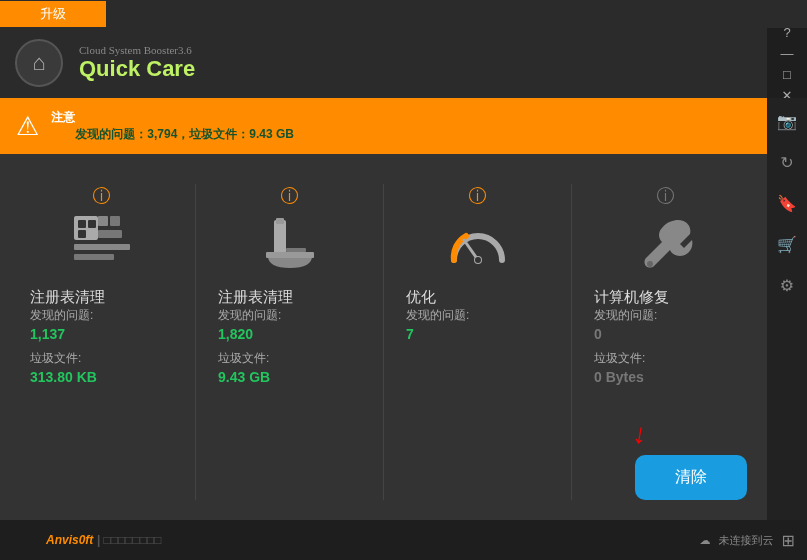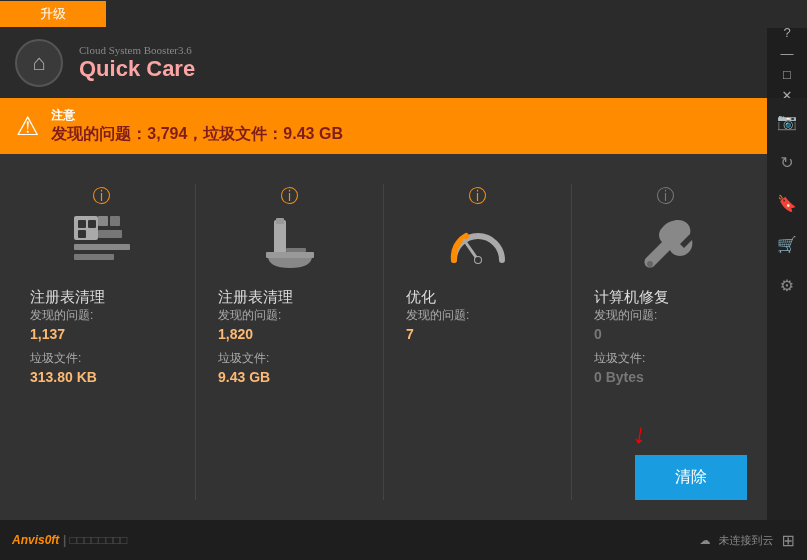--- a/index.html
+++ b/index.html
@@ -62,21 +62,21 @@
       color: #aaa;
     }
     .app-title-block {}
     .app-subtitle {
       font-size: 11px;
       color: #888;
       font-family: Liberation Serif, serif;
     }
     .app-title {
       font-size: 22px;
-      color: #fca5a5;
+      color: #bef264;
       font-weight: bold;
     }
 
     
     .win-controls {
       position: absolute;
       top: 28px;
       right: 0;
       width: 40px;
       height: 70px;
@@ -116,22 +116,23 @@
     .notice-icon {
       font-size: 26px;
       color: white;
     }
     .notice-title {
       font-size: 12px;
       font-weight: bold;
       color: white;
     }
     .notice-desc {
-      font-size: 16px;
-      color: #7f1d1d;
+      font-size: 12px;
+      color: #14532d;
+      margin-left: 24px;
     }
     .notice-desc span {
       font-weight: bold;
     }
 
     
     .main-content {
       position: absolute;
       top: 154px;
       left: 0;
@@ -170,21 +171,21 @@
       color: #ddd;
     }
     .panel-stat-label {
       font-size: 12px;
       color: #aaa;
       margin-bottom: 2px;
       text-align: center;
     }
     .panel-stat-value {
       font-size: 14px;
-      color: #fdba74;
+      color: #22c55e;
       font-weight: bold;
       margin-bottom: 8px;
     }
     .panel-stat-value.gray {
       color: #777;
     }
 
     
     .clean-btn-area {
       position: absolute;
@@ -192,21 +193,21 @@
       right: 20px;
     }
     .clean-btn {
       background: #1a9de0;
       color: white;
       border: none;
       padding: 12px 40px;
       font-size: 16px;
       cursor: pointer;
       font-family: inherit;
-      border-radius: 0;
+      border-radius: 10px;
     }
 
     
     .right-sidebar {
       position: absolute;
       top: 98px;
       right: 0;
       width: 40px;
       bottom: 40px;
       background: #222;
@@ -395,21 +396,21 @@
 <div class="right-sidebar">
   <span class="sidebar-icon">📷</span>
   <span class="sidebar-icon">↻</span>
   <span class="sidebar-icon">🔖</span>
   <span class="sidebar-icon">🛒</span>
   <span class="sidebar-icon">⚙</span>
 </div>
 
 <div class="bottom-bar">
   <div class="brand-text">
-    <span style="color:#ff8c00;font-style:italic;">Anvis0ft</span>
+    <span style="color:#ff8c00;font-style:italic;margin-left:34px;">Anvis0ft</span>
     <span style="color:#555;"> | </span>
     <span style="color:#555;">□□□□□□□□</span>
   </div>
   <div class="bottom-right">
     <span>☁</span>
     <span>未连接到云</span>
     <span style="font-size:16px;cursor:pointer;">⊞</span>
   </div>
 </div>
 

